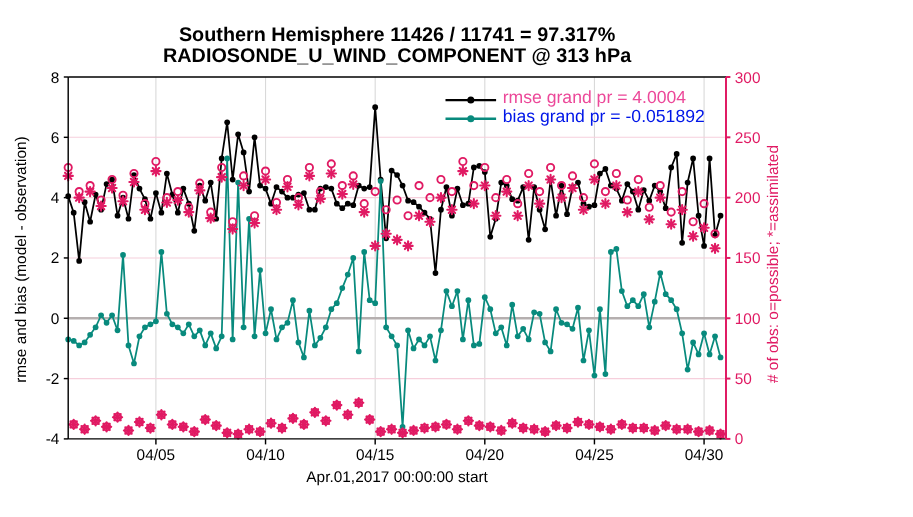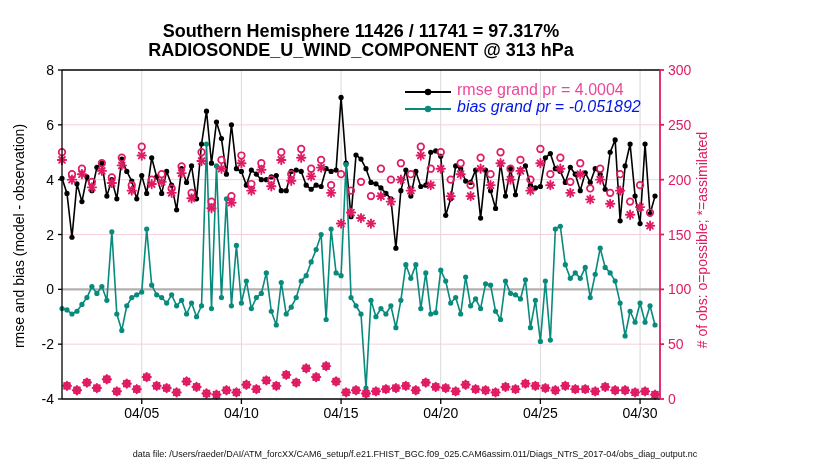--- a/index.html
+++ b/index.html
@@ -959,21 +959,21 @@
             <line x1="1" y1="6" x2="47" y2="6" stroke="#000000" stroke-width="2.2"></line>
             <circle cx="24" cy="6" r="3.2" fill="#000000"></circle>
           </svg></span>
       <span class="legend-label" style="color: #ec4899;">rmse grand pr = 4.0004</span>
     </div>
     <div class="legend-row">
       <span class="legend-key" id="key-bias"><svg width="48" height="12">
             <line x1="1" y1="6" x2="47" y2="6" stroke="#088a7d" stroke-width="2.2"></line>
             <circle cx="24" cy="6" r="3.2" fill="#088a7d"></circle>
           </svg></span>
-      <span class="legend-label" style="color: rgb(0, 22, 232); font-style: italic;">bias grand pr = -0.051892</span>
+      <span class="legend-label" style="color: rgb(0, 22, 232);">bias grand pr = -0.051892</span>
     </div>
   </div>
 
   <div class="ylabel-left">rmse and bias (model - observation)</div>
   <div class="ylabel-right" id="ylabel-right" style="color: rgb(224, 26, 99);"># of obs: o=possible; *=assimilated</div>
-  <div class="datafile" style="color: rgb(17, 17, 17);">data file: /Users/raeder/DAI/ATM_forcXX/CAM6_setup/f.e21.FHIST_BGC.f09_025.CAM6assim.011/Diags_NTrS_2017-04/obs_diag_output.nc</div>
+  <div class="xlabel">Apr.01,2017 00:00:00 start</div>
 
 </div>
 
 </body></html>

